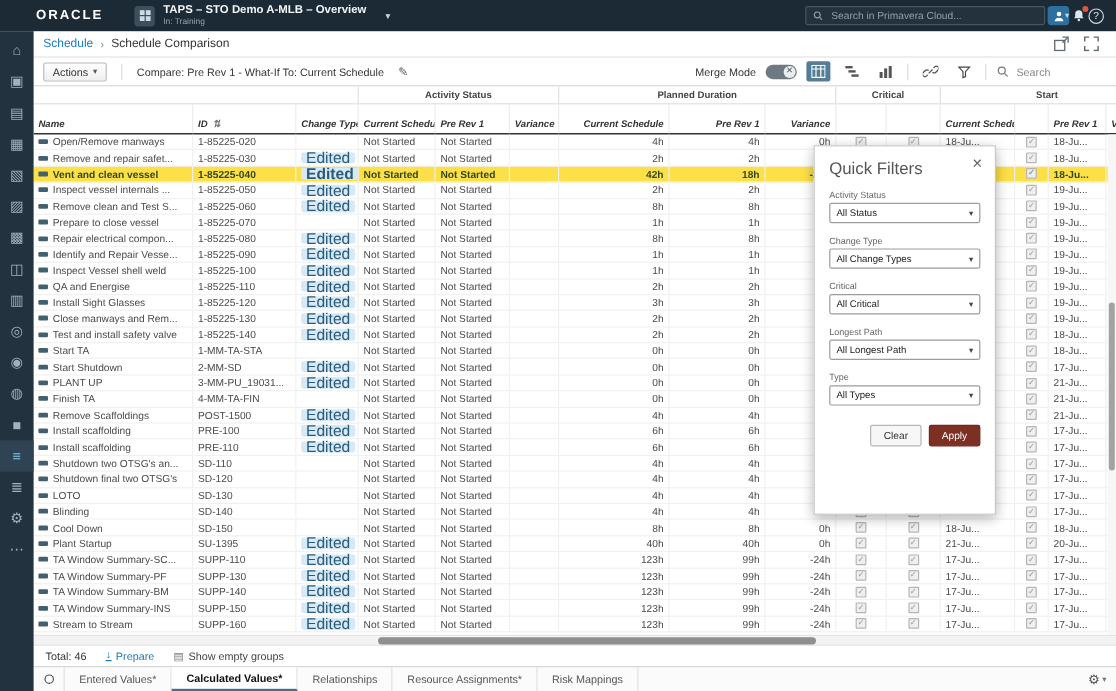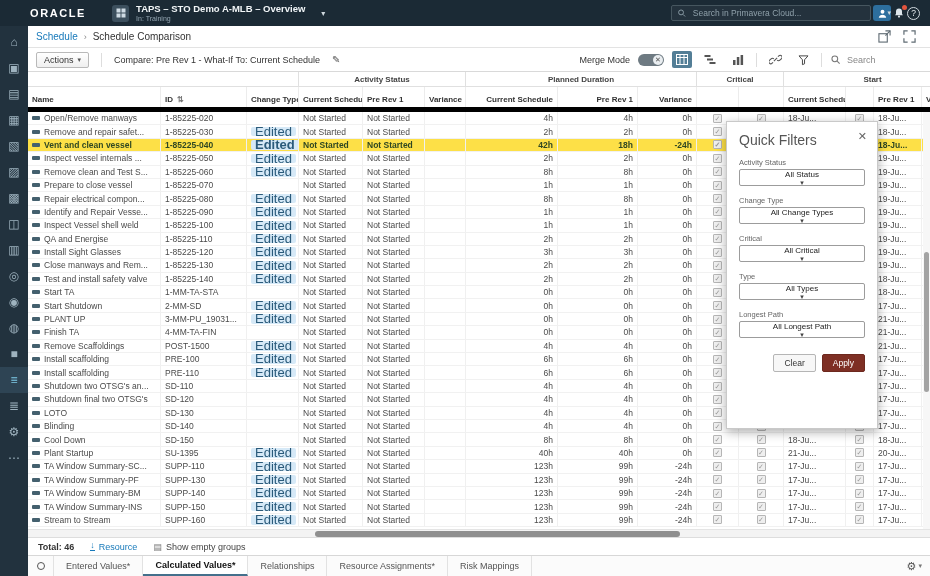--- a/index.html
+++ b/index.html
@@ -60,21 +60,21 @@
   .icon-btn{width:20px;height:17px;display:flex;align-items:center;justify-content:center;border-radius:2px;}
   .icon-btn.active{background:#537e96;}
   .tb-search{display:flex;align-items:center;gap:4px;width:92px;}
   .tb-search input{border:none;outline:none;font-size:9px;color:#666;width:70px;font-family:inherit;}
   .tb-search input::placeholder{color:#888;}
 
   
   .table-wrap{flex:1;position:relative;overflow:hidden;}
   .hrow{display:flex;}
   .hrow.groups{height:15px;border-bottom:1px solid #e0e0e0;}
-  .hrow.cols{height:25px;border-bottom:5px solid #000000;}
+  .hrow.cols{height:25px;border-bottom:1px solid #000000;font-style:italic;}
   .hcell{flex:none;overflow:hidden;white-space:nowrap;}
   .group{font-size:8px;font-weight:bold;color:#444;display:flex;align-items:center;justify-content:center;
          border-right:1px solid #e0e0e0;}
   .group:first-of-type{border-left:1px solid #e0e0e0;}
   .colh{font-size:8px;font-weight:bold;color:#333;display:flex;align-items:flex-end;
         padding:0 4px 3px 4px;border-right:1px solid #ececec;}
   .colh.num{justify-content:flex-end;}
   .sort{color:#777;font-size:8px;margin-left:4px;}
 
   .tbody{position:absolute;top:40px;left:0;right:0;bottom:0;overflow:hidden;}
@@ -94,39 +94,39 @@
   .col-pdcur{width:92px}.col-pdprev{width:80px}.col-pdvar{width:59px}
   .col-cb1{width:42px}.col-cb2{width:45px}.col-startcur{width:62px}
   .col-cb3{width:28px}.col-startprev{width:48px}.col-startvar{width:40px}
   .span-lead{width:271px;border-right:1px solid #e0e0e0;}
   .span-as{width:167px}.span-pd{width:231px}.span-crit{width:87px}.span-start{width:178px}
 
   .vscroll{position:absolute;top:40px;right:0;width:7px;bottom:0;background:#f7f7f7;z-index:5;}
   .vthumb{position:absolute;top:140px;left:1px;width:5px;height:140px;background:#a3a3a3;border-radius:3px;}
 
   
-  .qf{position:absolute;left:698px;top:49px;width:152px;height:308px;background:#fff;
+  .qf{position:absolute;left:650px;top:49px;width:152px;height:308px;background:#fff;
       border:1px solid #c9c9c9;box-shadow:0 3px 10px rgba(0,0,0,.32);z-index:20;padding:10px 12px;}
   .qf-title{font-size:14px;color:#555;}
   .qf-close{position:absolute;top:8px;right:10px;color:#666;font-size:11px;cursor:pointer;}
   .qf-group{margin-top:10px;}
   .qf-label{font-size:7.5px;color:#666;margin-bottom:2px;}
   .qf-select{height:17px;border:1px solid #9c9c9c;border-radius:2px;display:flex;align-items:center;
-             justify-content:space-between;padding:0 5px;font-size:8px;color:#222;background:#fff;cursor:pointer;flex-direction:column;}
+             justify-content:space-between;padding:0 5px;font-size:8px;color:#222;background:#fff;cursor:pointer;}
   .qf-select .car{font-size:7px;color:#444;}
   .qf-buttons{display:flex;justify-content:flex-end;gap:6px;margin-top:16px;}
   .qf-clear{border:1px solid #b5b5b5;background:#f7f7f7;border-radius:2px;font-size:8.5px;padding:3px 10px;color:#333;}
   .qf-apply{background:#7e2f24;color:#fff;border:1px solid #6d281e;border-radius:2px;font-size:8.5px;padding:3px 10px;}
 
   
   .hscroll{height:8px;background:#f3f3f3;border-top:1px solid #e4e4e4;position:relative;flex:none;}
   .hthumb{position:absolute;top:1px;left:287px;width:365px;height:6px;background:#8f8f8f;border-radius:3px;}
   .statusbar{height:18px;border-top:1px solid #ddd;display:flex;align-items:center;gap:16px;
              padding:0 10px;font-size:9px;color:#333;flex:none;}
-  .total{font-weight:bold;}
+  .total{font-weight:normal;}
   .download{color:#1779ba;display:flex;gap:4px;align-items:center;}
   .dl-glyph{display:inline-block;line-height:7px;padding-bottom:1px;border-bottom:1px solid #1779ba;font-size:9px;}
   .empty-groups{display:flex;gap:4px;align-items:center;color:#444;}
   .eg-icon{color:#777;font-size:9px;}
   .tabbar{height:21px;background:#fbfbfb;border-top:1px solid #d7d7d7;display:flex;align-items:stretch;
           font-size:9px;color:#555;flex:none;}
   .tab-lead{width:26px;display:flex;align-items:center;justify-content:center;border-right:1px solid #e2e2e2;}
   .circle-ic{width:8px;height:8px;border:1.2px solid #555;border-radius:50%;}
   .tabs-host{display:flex;}
   .tab{padding:0 12px;display:flex;align-items:center;border-right:1px solid #e2e2e2;cursor:pointer;}
@@ -1186,49 +1186,49 @@
           </div>
         </div>
         <div class="qf-group">
           <div class="qf-label">Critical</div>
           <div class="qf-select">
             <span>All Critical</span>
             <span class="car">▾</span>
           </div>
         </div>
         <div class="qf-group">
+          <div class="qf-label">Longest Path</div>
+          <div class="qf-select">
+            <span>All Longest Path</span>
+            <span class="car">▾</span>
+          </div>
+        </div>
+        <div class="qf-group">
           <div class="qf-label">Type</div>
           <div class="qf-select">
             <span>All Types</span>
             <span class="car">▾</span>
           </div>
         </div>
-        <div class="qf-group">
-          <div class="qf-label">Longest Path</div>
-          <div class="qf-select">
-            <span>All Longest Path</span>
-            <span class="car">▾</span>
-          </div>
-        </div>
         <div class="qf-buttons">
           <button class="qf-clear">Clear</button>
           <button class="qf-apply">Apply</button>
         </div>
       </div>
     </div>
 
     <div class="hscroll">
       <div class="hthumb"></div>
     </div>
 
     <div class="statusbar">
       <span class="total">Total: 46</span>
       <span class="download">
         <span class="dl-glyph">↓</span>
-        <span>Resource</span>
+        <span>Prepare</span>
       </span>
       <span class="empty-groups">
         <span class="eg-icon">▤</span>
         <span>Show empty groups</span>
       </span>
     </div>
 
     <div class="tabbar">
       <div class="tab-lead">
         <span class="circle-ic"></span>

